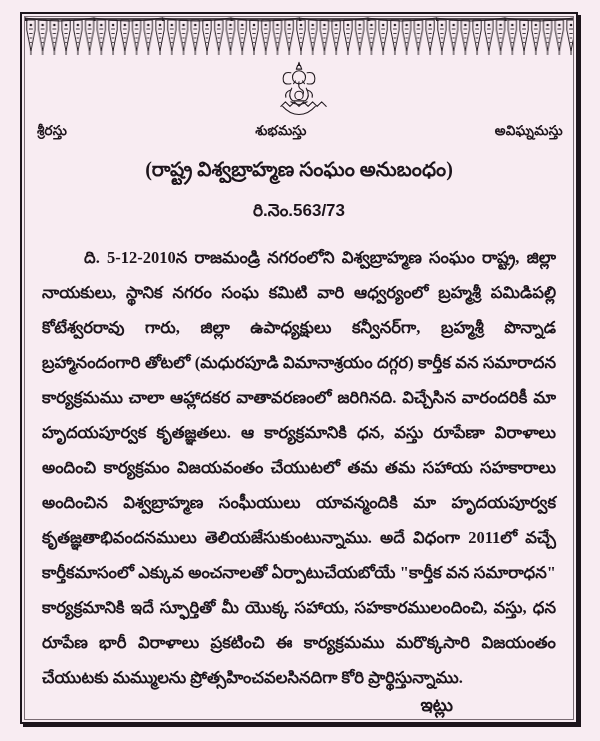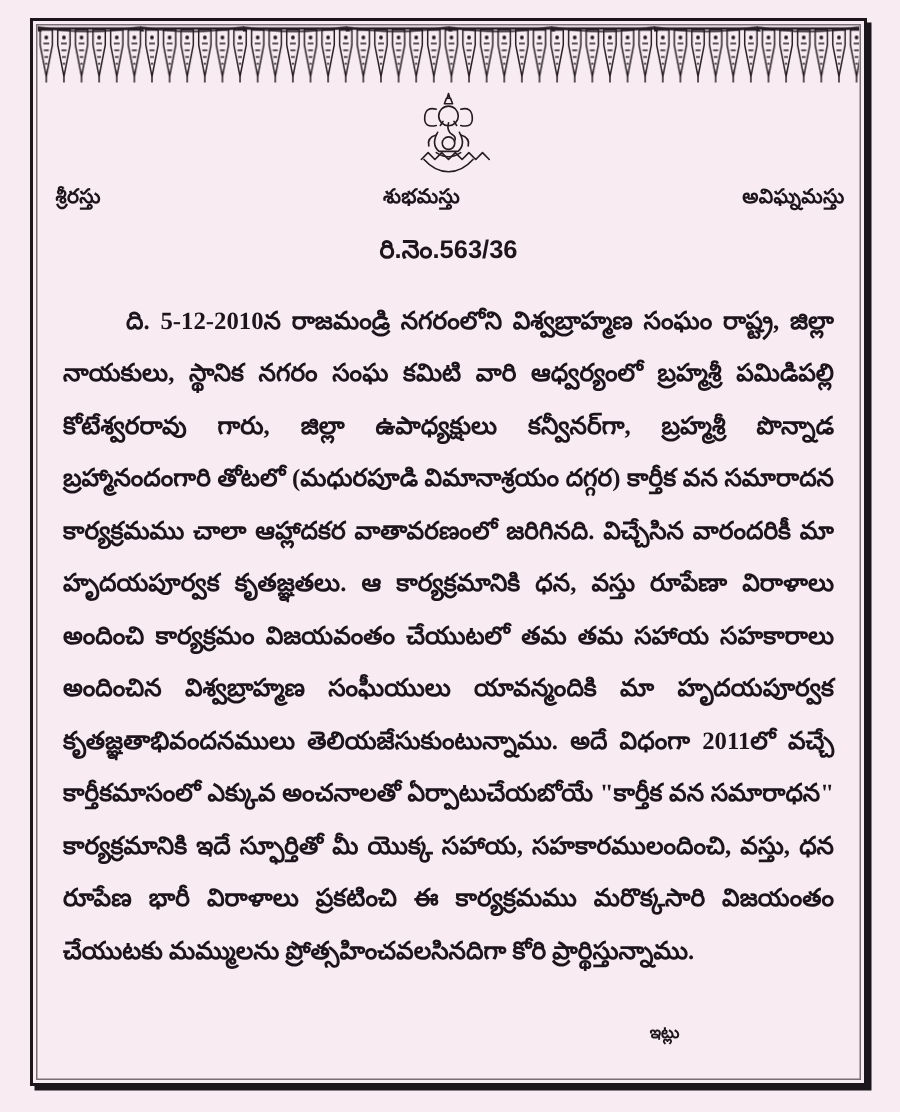--- a/index.html
+++ b/index.html
@@ -53,21 +53,21 @@
     font-size:16.5px;
     line-height:35px;
     font-weight:600;
   }
   .signature{
     margin-top:auto;
     padding:0 18px 22px 0;
     text-align:right;
     font-weight:800;
   }
-  .sig-salutation{ font-size:11px; padding-right:102px; }
+  .sig-salutation{ font-size:18px; padding-right:102px; }
   .sig-name{ font-size:19px; margin-top:11px; }
   svg .ink{ stroke:#241c22; fill:none; stroke-width:1.2; stroke-linecap:round; stroke-linejoin:round; }
 </style>
 </head>
 <body>
 
 <div class="page">
   <div class="frame-outer">
     <div class="frame-inner">
 
@@ -109,21 +109,22 @@
         </svg>
       </div>
 
       <div class="blessings">
         <span>శ్రీరస్తు</span>
         <span>శుభమస్తు</span>
         <span>అవిఘ్నమస్తు</span>
       </div>
 
       <div class="title-block">
-        <div class="reg-no">రి.నెం.563/36</div>
+        <div class="org-subtitle">(రాష్ట్ర విశ్వబ్రాహ్మణ సంఘం అనుబంధం)</div>
+        <div class="reg-no">రి.నెం.563/73</div>
       </div>
 
       <p class="notice-body">ది. 5-12-2010న రాజమండ్రి నగరంలోని విశ్వబ్రాహ్మణ సంఘం రాష్ట్ర, జిల్లా నాయకులు, స్థానిక నగరం సంఘ కమిటి వారి ఆధ్వర్యంలో బ్రహ్మశ్రీ పమిడిపల్లి కోటేశ్వరరావు గారు, జిల్లా ఉపాధ్యక్షులు కన్వీనర్‌గా, బ్రహ్మశ్రీ పొన్నాడ బ్రహ్మానందంగారి తోటలో (మధురపూడి విమానాశ్రయం దగ్గర) కార్తీక వన సమారాదన కార్యక్రమము చాలా ఆహ్లాదకర వాతావరణంలో జరిగినది. విచ్చేసిన వారందరికీ మా హృదయపూర్వక కృతజ్ఞతలు. ఆ కార్యక్రమానికి ధన, వస్తు రూపేణా విరాళాలు అందించి కార్యక్రమం విజయవంతం చేయుటలో తమ తమ సహాయ సహకారాలు అందించిన విశ్వబ్రాహ్మణ సంఘీయులు యావన్మందికి మా హృదయపూర్వక కృతజ్ఞతాభివందనములు తెలియజేసుకుంటున్నాము. అదే విధంగా 2011లో వచ్చే కార్తీకమాసంలో ఎక్కువ అంచనాలతో ఏర్పాటుచేయబోయే "కార్తీక వన సమారాధన" కార్యక్రమానికి ఇదే స్ఫూర్తితో మీ యొక్క సహాయ, సహకారములందించి, వస్తు, ధన రూపేణ భారీ విరాళాలు ప్రకటించి ఈ కార్యక్రమము మరొక్కసారి విజయంతం చేయుటకు మమ్ములను ప్రోత్సహించవలసినదిగా కోరి ప్రార్థిస్తున్నాము.</p>
 
       <div class="signature">
         <div class="sig-salutation">ఇట్లు</div>
       </div>
 
     </div>
   </div>

